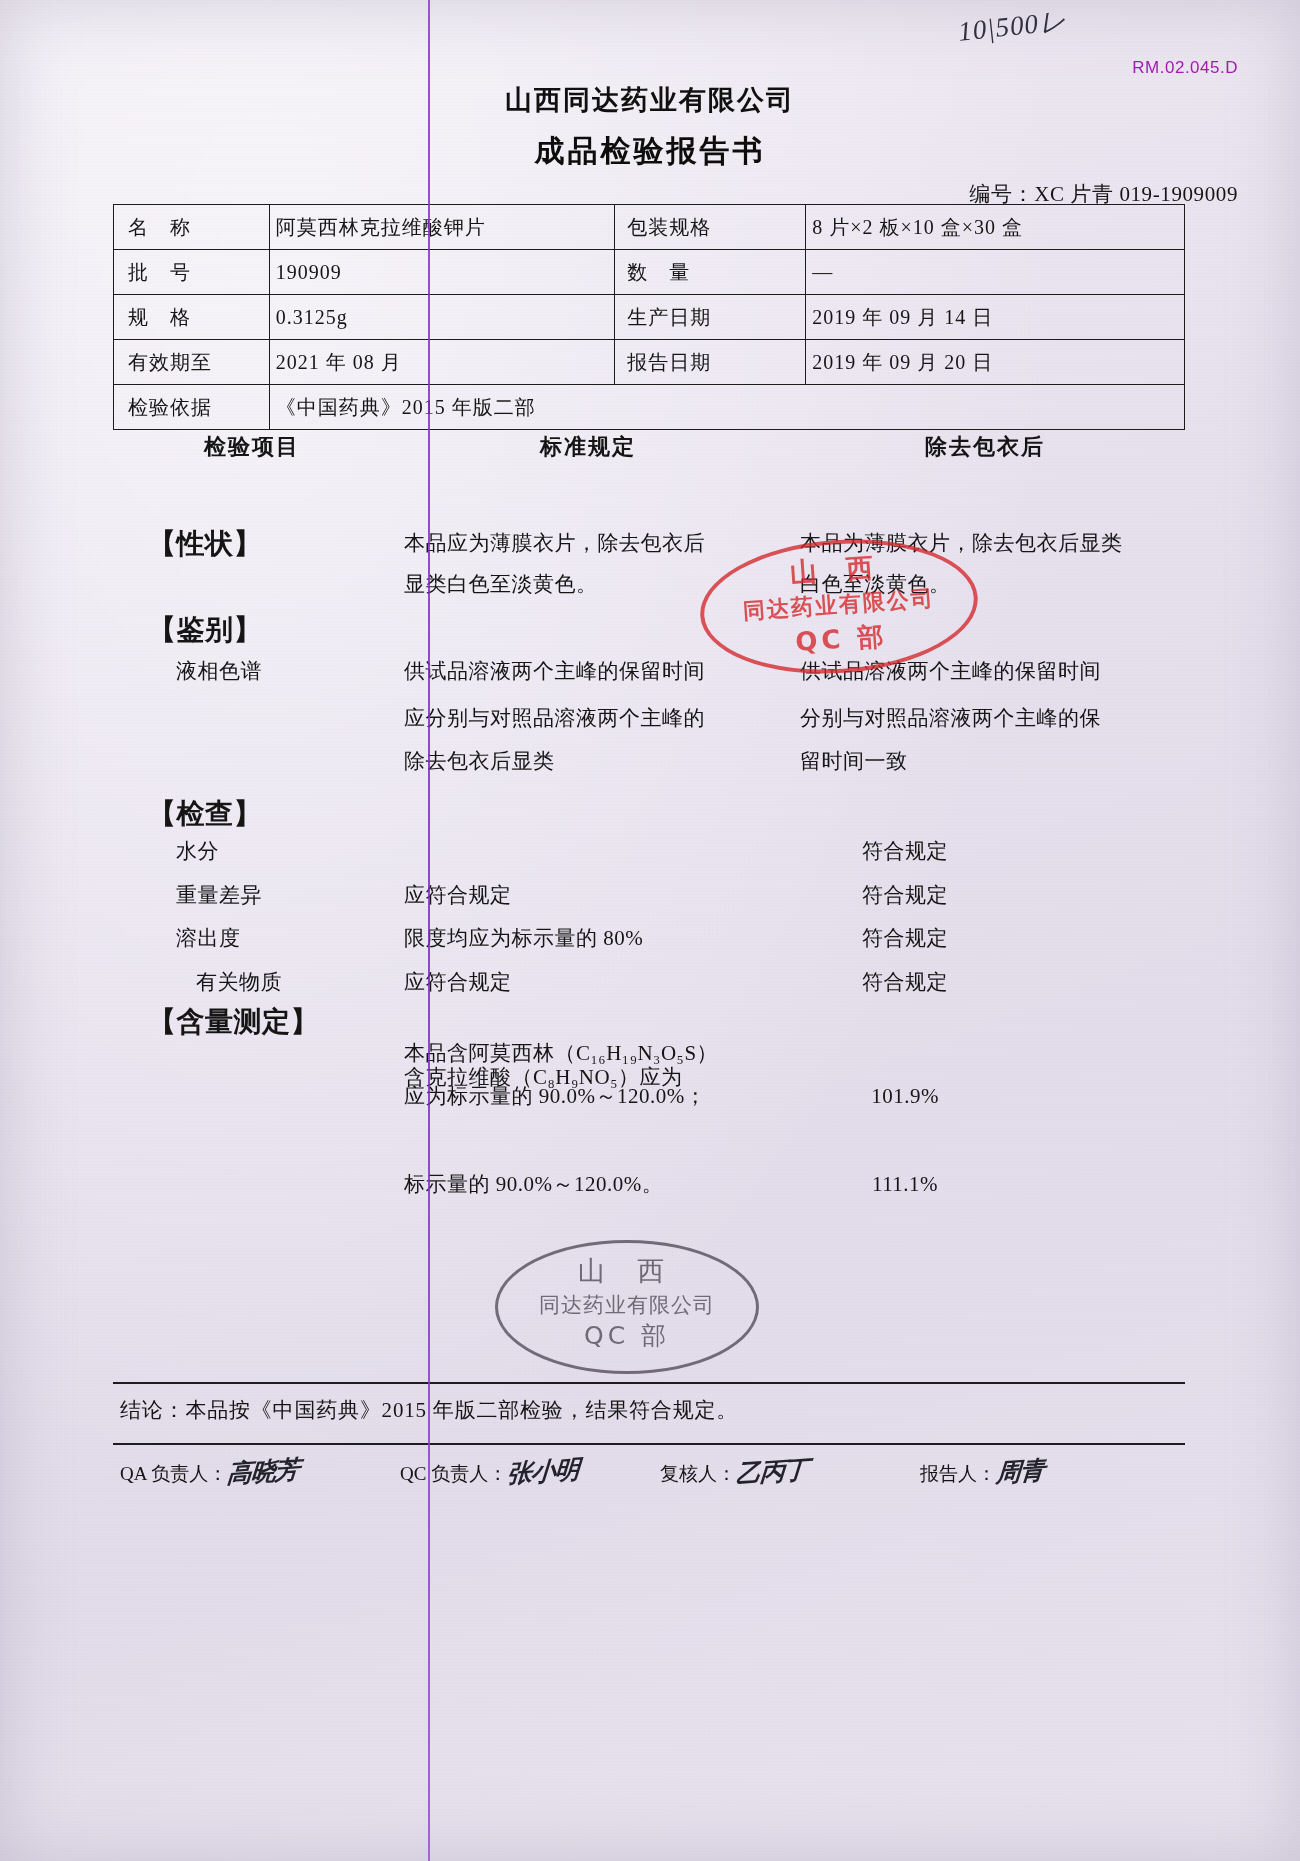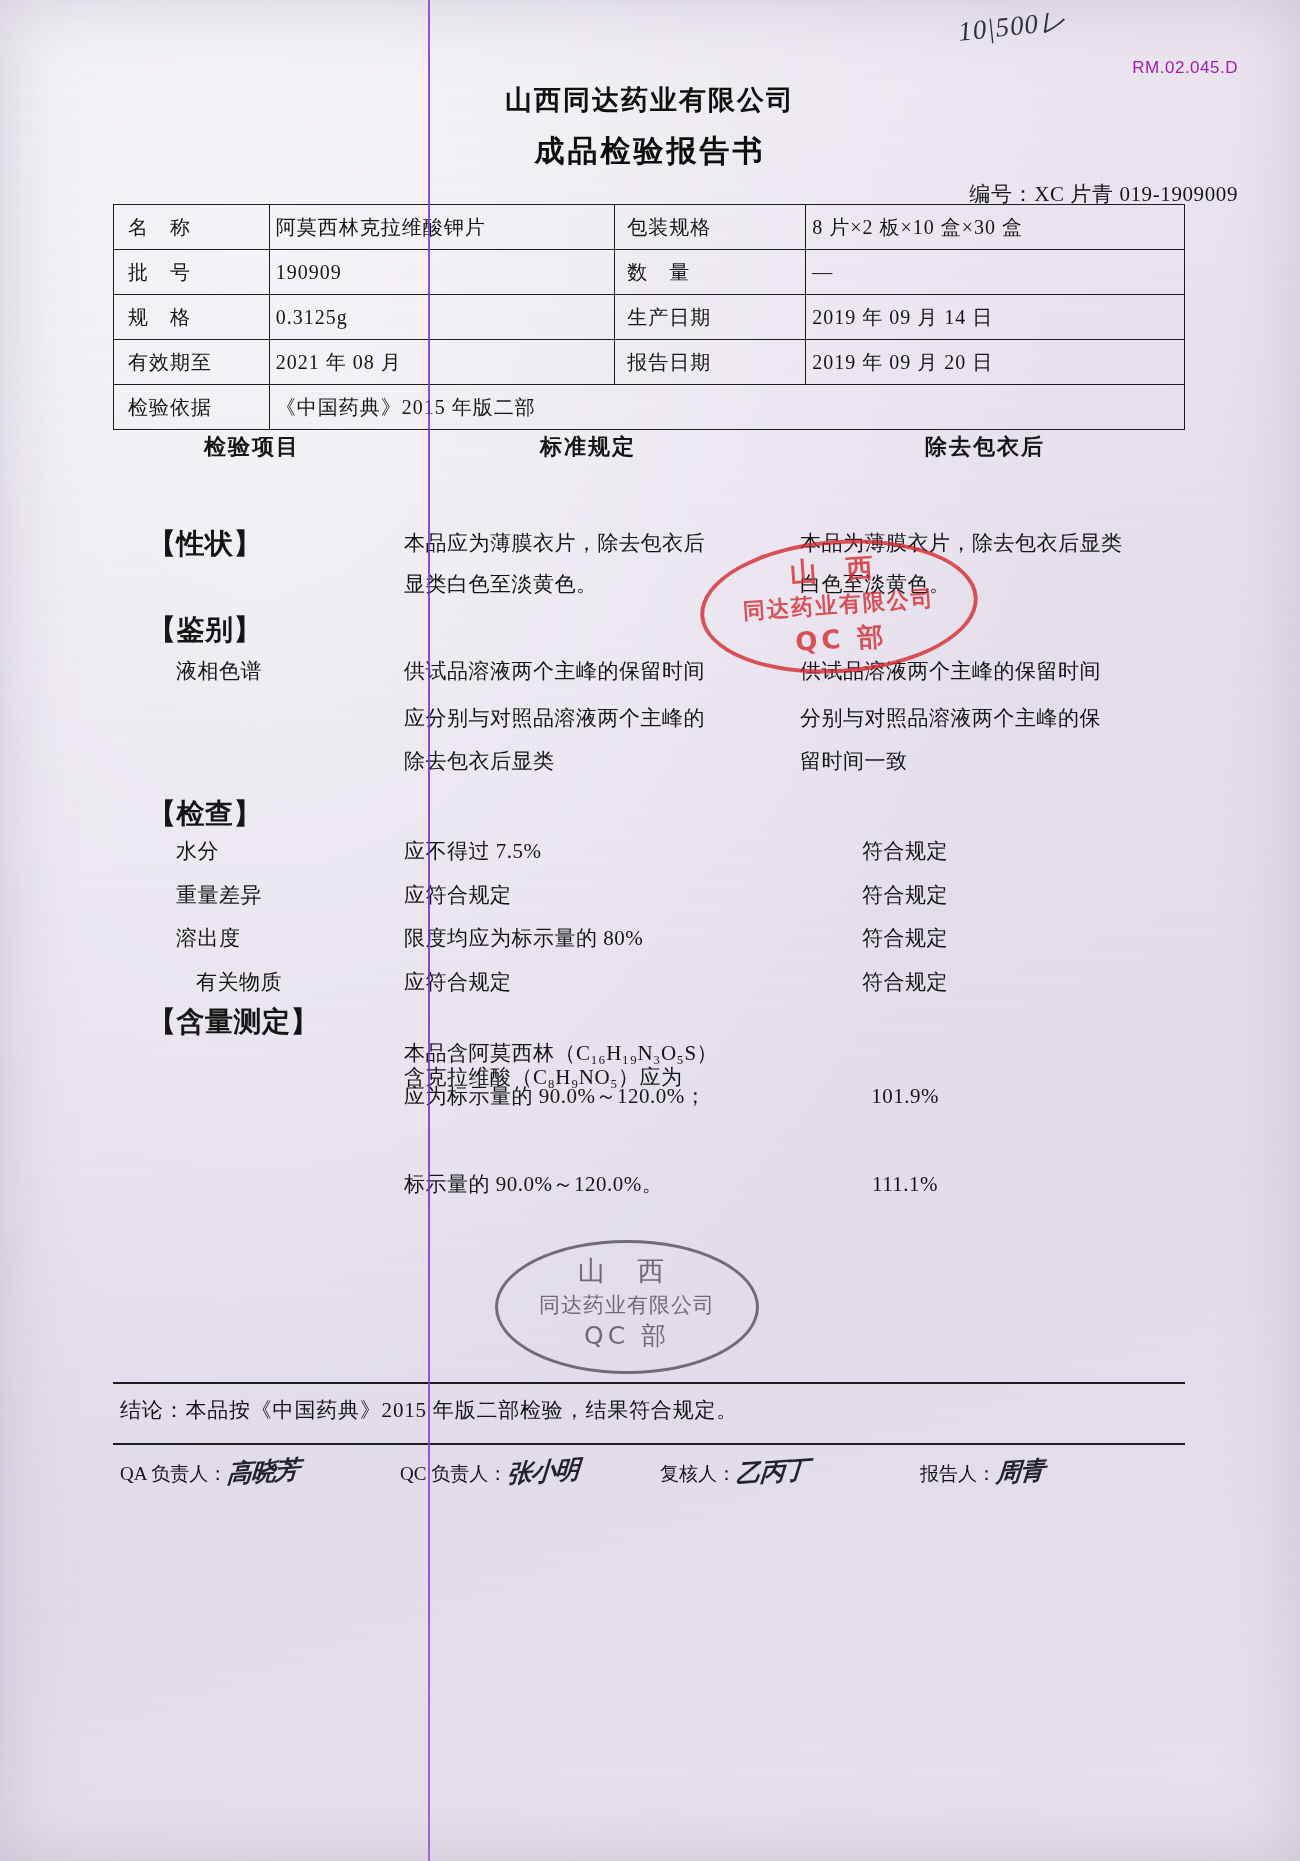--- a/index.html
+++ b/index.html
@@ -295,21 +295,20 @@
   <div class="sec c-std line" style="top:650px;">供试品溶液两个主峰的保留时间</div>
   <div class="sec c-std line" style="top:697px;">应分别与对照品溶液两个主峰的</div>
   <div class="sec c-std line" style="top:740px;">除去包衣后显类</div>
   <div class="sec c-res line" style="top:650px;">供试品溶液两个主峰的保留时间</div>
   <div class="sec c-res line" style="top:697px;">分别与对照品溶液两个主峰的保</div>
   <div class="sec c-res line" style="top:740px;">留时间一致</div>
 
   <div class="sec c-item bold-item line" style="top:792px;">【检查】</div>
 
   <div class="sec line" style="top:830px; left:176px;">水分</div>
-  <div class="sec c-std line" style="top:830px;">应不得过 7.5%</div>
   <div class="sec c-res center line" style="top:830px;">符合规定</div>
 
   <div class="sec line" style="top:874px; left:176px;">重量差异</div>
   <div class="sec c-std line" style="top:874px;">应符合规定</div>
   <div class="sec c-res center line" style="top:874px;">符合规定</div>
 
   <div class="sec line" style="top:917px; left:176px;">溶出度</div>
   <div class="sec c-std line" style="top:917px;">限度均应为标示量的 80%</div>
   <div class="sec c-res center line" style="top:917px;">符合规定</div>
 

